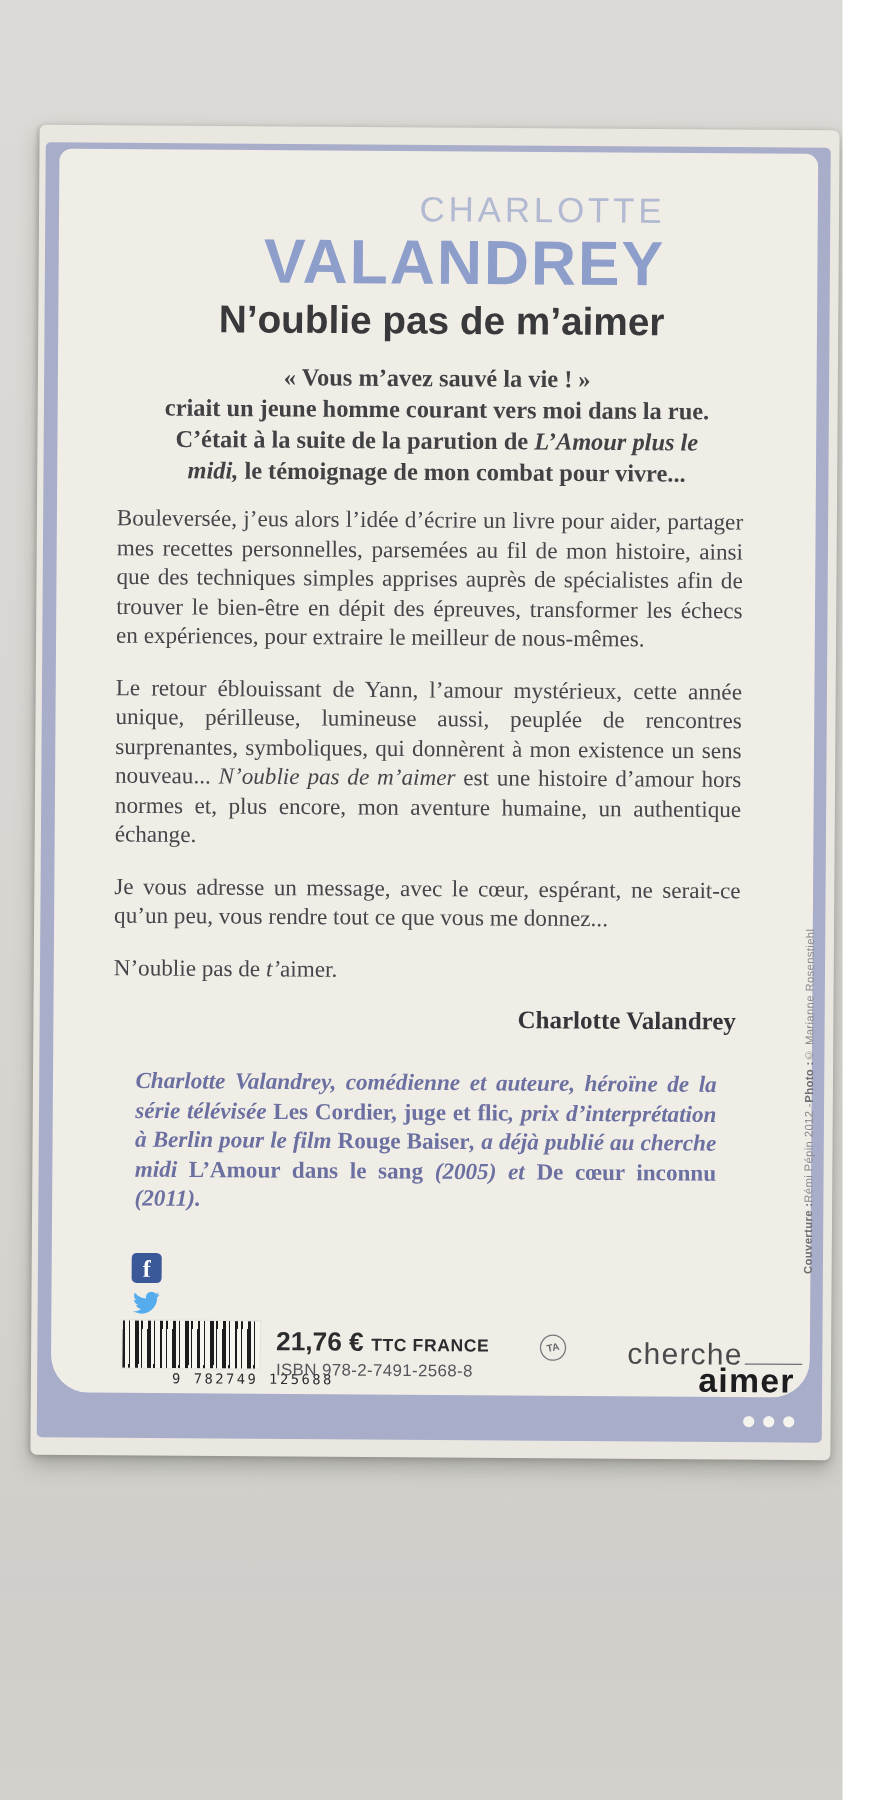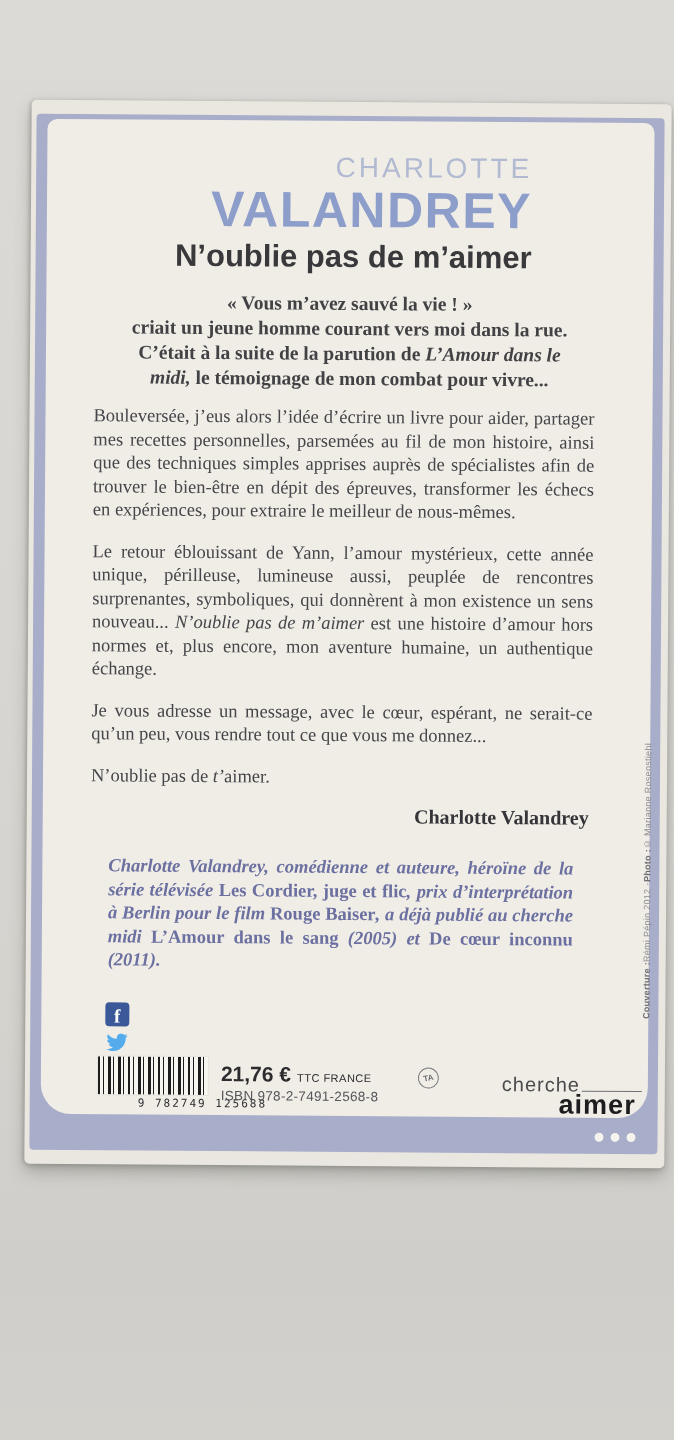--- a/index.html
+++ b/index.html
@@ -70,30 +70,30 @@
         #1c1c1c 10px 13px,#f7f5f0 13px 15px,
         #1c1c1c 15px 16px,#f7f5f0 16px 20px,
         #1c1c1c 20px 23px,#f7f5f0 23px 25px,
         #1c1c1c 25px 26px,#f7f5f0 26px 30px);
     border:1px solid #e7e4de; }
   .barcode-digits { font-family:"DejaVu Sans Mono",monospace; font-size:11px; color:#2e2e30;
                     letter-spacing:2px; margin-top:1px; white-space:nowrap;margin-left:41px; }
   .price-block { margin-left:12px; padding-top:6px; }
   .price-line { display:flex; align-items:baseline; gap:6px; }
   .price { font-size:21px; font-weight:800; color:#2c2c2e; }
-  .price-suffix { font-size:11px; font-weight:400; letter-spacing:0.5px; color:#2c2c2e; }
+  .price-suffix { font-size:14px; font-weight:700; letter-spacing:0.5px; color:#2c2c2e; }
   .isbn { font-size:13.5px; color:#55555a; margin-top:2px; letter-spacing:0.3px; }
   .stamp { margin-left:40px; margin-top:10px; width:21px; height:21px; border:1.4px solid #77777c;
            border-radius:50%; display:flex; align-items:center; justify-content:center;
            font-size:8px; font-weight:700; color:#6a6a6f; transform:rotate(-12deg); }
 
   .publisher { position:absolute; right:6px; top:952px; width:140px;
                font-family:"Liberation Sans","DejaVu Sans",sans-serif; }
   .cherche-row { display:flex; align-items:flex-end; }
-  .cherche { font-size:20px; letter-spacing:1px; color:#4a4a4c; line-height:20px; }
+  .cherche { font-size:24px; letter-spacing:1px; color:#4a4a4c; line-height:20px; }
   .rule { flex:1; height:1.5px; background:#6f6f73; margin-bottom:3px; margin-left:2px; }
   .midi { text-align:right; padding-right:6px; font-size:27px; font-weight:800;
           letter-spacing:1px; color:#1d1d1f; line-height:24px; margin-top:-2px; }
 
   
   .credits { position:absolute; right:14px; top:495px; height:420px;
              writing-mode:vertical-rl; transform:rotate(180deg);
              font-family:"Liberation Sans","DejaVu Sans",sans-serif;
              font-size:9px; letter-spacing:0.3px; color:#8a8a8e; white-space:nowrap;
              display:flex; align-items:center; }
@@ -109,21 +109,21 @@
 
         <div class="title-block">
           <div class="author-first">CHARLOTTE</div>
           <div class="author-last">VALANDREY</div>
           <div class="book-title">N’oublie pas de m’aimer</div>
         </div>
 
         <div class="quote">
           <div>« Vous m’avez sauvé la vie ! »</div>
           <div>criait un jeune homme courant vers moi dans la rue.</div>
-          <div><span>C’était à la suite de la parution de </span><span class="it">L’Amour dans le</span></div>
+          <div><span>C’était à la suite de la parution de </span><span class="it">L’Amour plus le</span></div>
           <div><span class="it">midi,</span><span> le témoignage de mon combat pour vivre...</span></div>
         </div>
 
         <div class="para first">Bouleversée, j’eus alors l’idée d’écrire un livre pour aider, partager mes recettes personnelles, parsemées au fil de mon histoire, ainsi que des techniques simples apprises auprès de spécialistes afin de trouver le bien-être en dépit des épreuves, transformer les échecs en expériences, pour extraire le meilleur de nous-mêmes.</div>
 
         <div class="para"><span>Le retour éblouissant de Yann, l’amour mystérieux, cette année unique, périlleuse, lumineuse aussi, peuplée de rencontres surprenantes, symboliques, qui donnèrent à mon existence un sens nouveau... </span><span class="it">N’oublie pas de m’aimer</span><span> est une histoire d’amour hors normes et, plus encore, mon aventure humaine, un authentique échange.</span></div>
 
         <div class="para">Je vous adresse un message, avec le cœur, espérant, ne serait-ce qu’un peu, vous rendre tout ce que vous me donnez...</div>
 
         <div class="para"><span>N’oublie pas de </span><span class="it">t’</span><span>aimer.</span></div>

